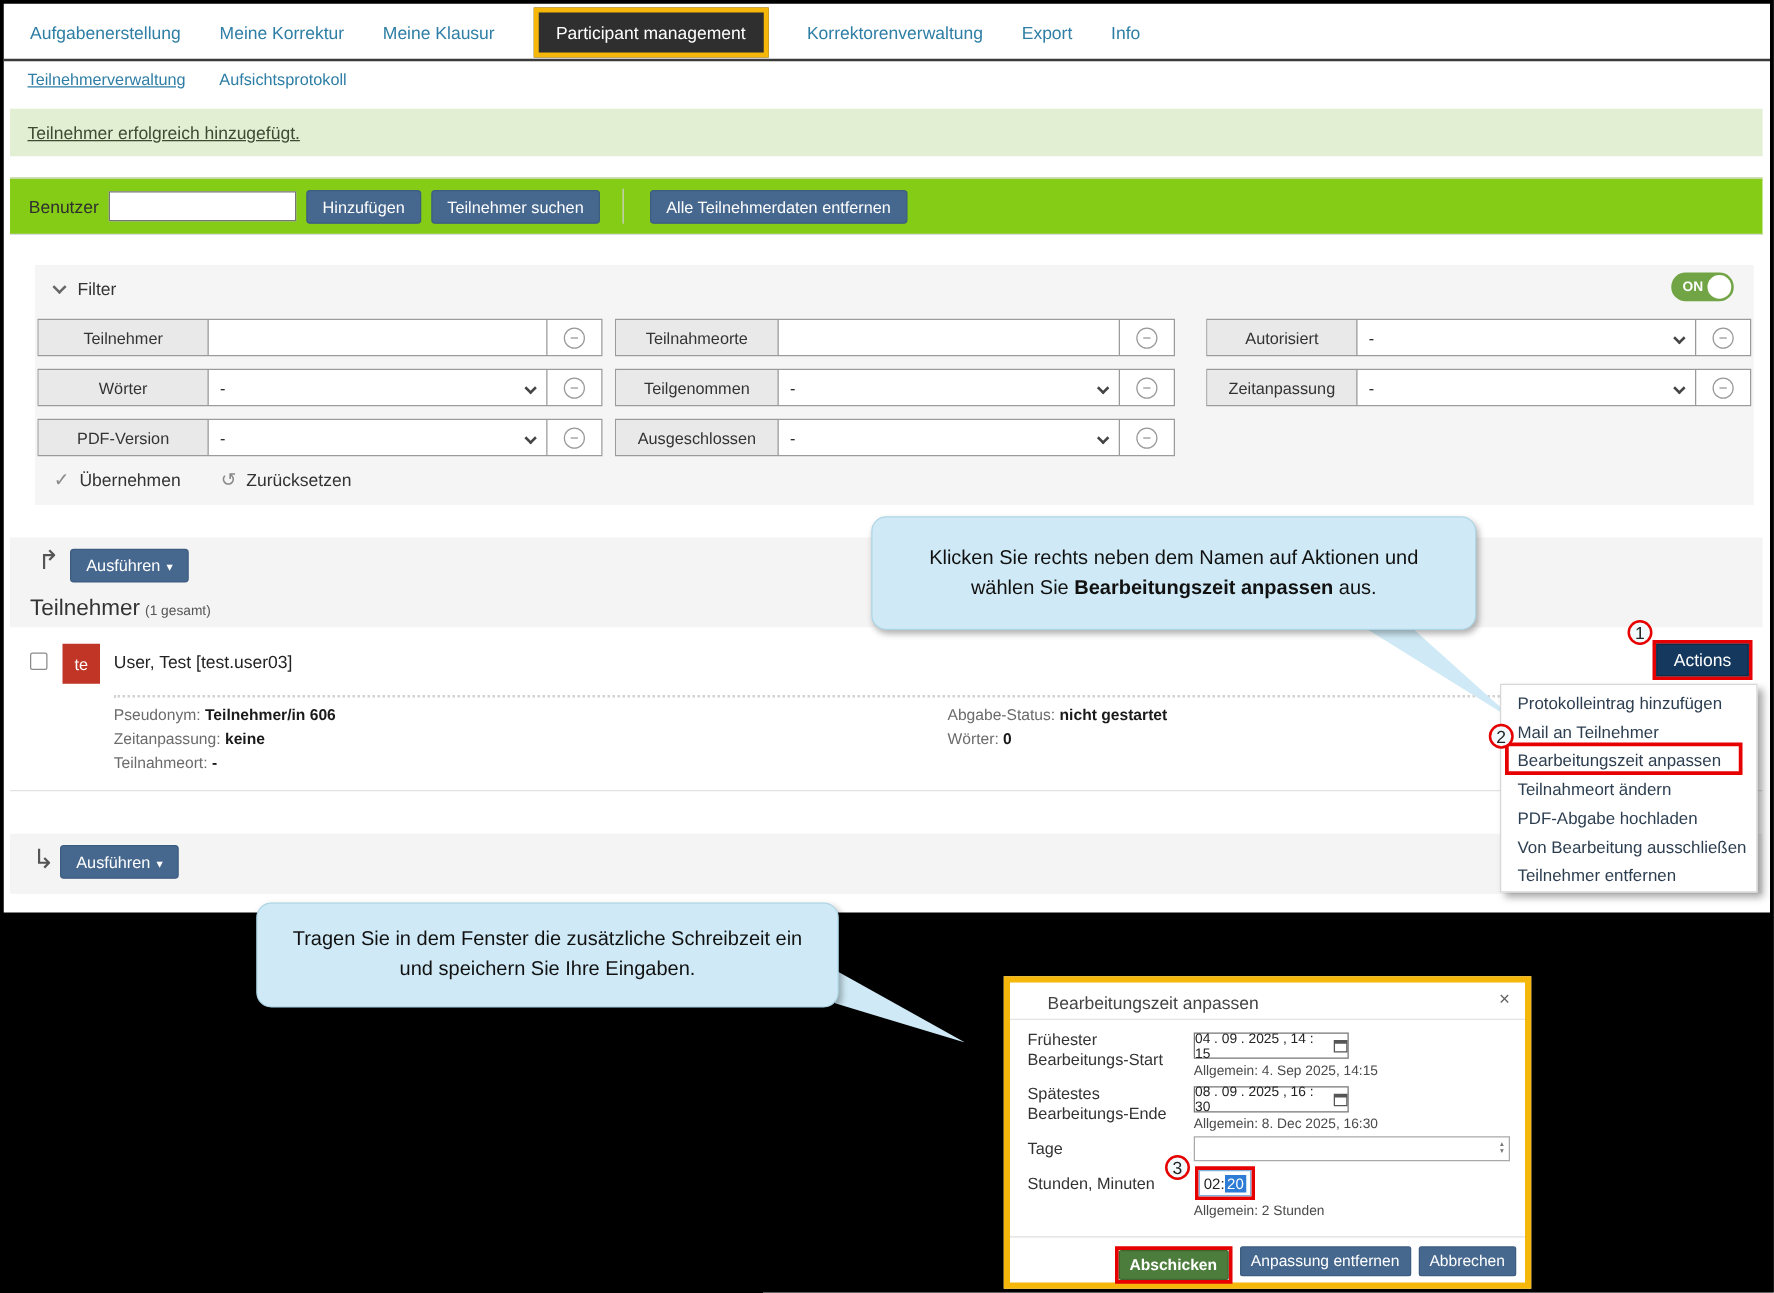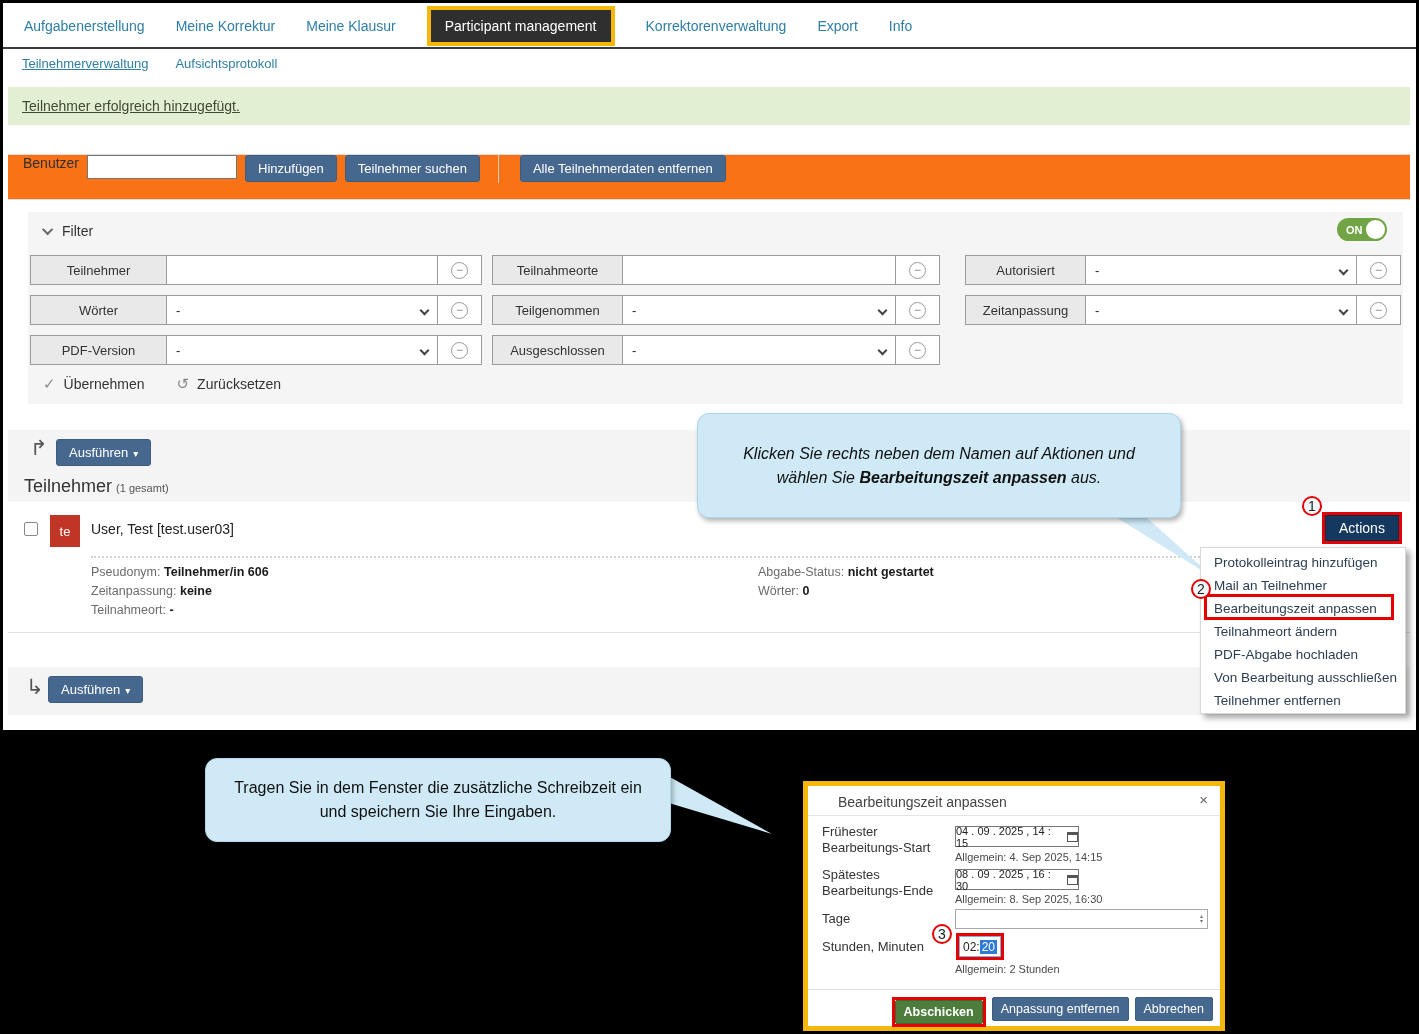--- a/index.html
+++ b/index.html
@@ -14,21 +14,21 @@
   .nav-divider { position:absolute; top:44px; left:0; right:0; height:2px; background:#3a3a3a; }
   .subnav { position:absolute; left:19px; top:53px; display:flex; gap:27px; }
   .subnav-item { font-size:13px; color:#2e7ea5; }
   .subnav-item.active { text-decoration:underline; }
 
   
   .flash { position:absolute; top:84px; left:5px; right:6px; height:38px; background:#e3efd2; display:flex; align-items:center; }
   .flash span { font-size:14px; color:#3f4a33; margin-left:14px;text-decoration:underline; }
 
   
-  .userbar { position:absolute; top:139px; left:5px; right:6px; height:46px; background:#f97316; border-top:1px solid #dcdcdc; border-bottom:1px solid #dcdcdc; display:flex; align-items:flex-start;margin-top:12px; }
+  .userbar { position:absolute; top:139px; left:5px; right:6px; height:46px; background:#84cc16; border-top:1px solid #dcdcdc; border-bottom:1px solid #dcdcdc; display:flex; align-items:center; }
   .userbar-label { font-size:14px; color:#2f2f2f; margin-left:15px; margin-right:8px; }
   .userbar input { width:150px; height:24px; border:1px solid #767676; background:#fff; font-size:13px; padding:0 5px; }
   .btn { background:#47688e; color:#fff; border:1px solid #3c5c80; border-radius:3px; font-size:13px; padding:5px 12px; cursor:pointer; white-space:nowrap; font-family:"Liberation Sans", sans-serif; }
   .userbar .btn { margin-left:8px; }
   .vdiv { width:1px; height:28px; background:#cfcfcf; margin:0 13px 0 18px; }
 
   
   .filter { position:absolute; top:209px; left:25px; width:1375px; height:192px; background:#f5f5f5; }
   .filter-head { position:absolute; left:17px; top:11px; display:flex; align-items:center; gap:9px; font-size:14px; color:#333; cursor:pointer; }
   .chev { width:8px; height:8px; border-left:2px solid #666; border-bottom:2px solid #666; transform:rotate(-45deg) translateY(-2px); display:inline-block; }
@@ -69,22 +69,22 @@
 
   .selall { position:absolute; top:630px; left:5px; right:6px; height:34px; background:#fff; border-top:1px solid #e8e8e8; }
   .selall-label { position:absolute; left:42px; top:9px; font-size:13.5px; color:#333; }
   .bandB { position:absolute; top:664px; left:5px; right:6px; height:48px; background:#f4f4f4; }
 
   
   .callout { position:absolute; background:#cfeaf6; border:1px solid #aed6e6; border-radius:12px; box-shadow:2px 3px 5px rgba(0,0,0,0.3); display:flex; flex-direction:column; justify-content:center; text-align:center; font-size:16px; color:#111; line-height:24px; z-index:5; }
   .tail { position:absolute; background:#cfeaf6; z-index:4; }
   .tail1 { left:1086px; top:501px; width:128px; height:77px; clip-path:polygon(3% 0, 33% 0, 100% 100%); }
   .tail2 { left:668px; top:776px; width:104px; height:58px; clip-path:polygon(0 0, 100% 100%, 0 46%); }
-  .co1 { left:697px; top:413px; width:484px; height:105px;font-style:italic; }
-  .co2 { left:205px; top:722px; width:466px; height:84px;margin-top:36px; }
+  .co1 { left:697px; top:413px; width:484px; height:91px; }
+  .co2 { left:205px; top:722px; width:466px; height:84px; }
 
   
   .badge { position:absolute; width:20px; height:20px; border:2px solid #e60000; border-radius:50%; background:#f2fafd; color:#222; font-size:14px; display:flex; align-items:center; justify-content:center; z-index:12; }
   .b1 { left:1302px; top:496px; } .b2 { left:1191px; top:579px; } .b3 { left:932px; top:924px; }
 
   
   .actions-wrap { position:absolute; left:1322px; top:512px; border:3px solid #e60000; z-index:7; }
   .actions-btn { background:#15395e; color:#fff; border:1px solid #0f2b49; font-size:14px; padding:4px 13px; cursor:pointer; font-family:"Liberation Sans", sans-serif; }
   .dropdown { position:absolute; left:1200px; top:547px; width:206px; height:167px; background:#fff; border:1px solid #d8d8d8; box-shadow:4px 4px 6px rgba(0,0,0,0.35); z-index:6; padding-top:3px; }
   .ditem { height:23px; line-height:23px; padding-left:13px; font-size:13.5px; color:#2c3e50; cursor:pointer; white-space:nowrap; }
@@ -319,21 +319,21 @@
     <div class="m-note" style="top:65px;">Allgemein: 4. Sep 2025, 14:15</div>
 
     <div class="m-label" style="top:81px;">
       <div>Spätestes</div>
         <div>Bearbeitungs-Ende</div>
     </div>
     <div class="dinput" style="top:83px;">
       <span>08 . 09 . 2025 ,  16 : 30</span>
       <span class="cal-icon"></span>
     </div>
-    <div class="m-note" style="top:107px;">Allgemein: 8. Sep 2025, 16:30</div>
+    <div class="m-note" style="top:107px;">Allgemein: 8. Dec 2025, 16:30</div>
 
     <div class="m-label" style="top:125px;">Tage</div>
     <div class="tage-input">
       <span></span>
       <span class="spinner">
           <span>▴</span>
           <span>▾</span>
         </span>
     </div>
 

